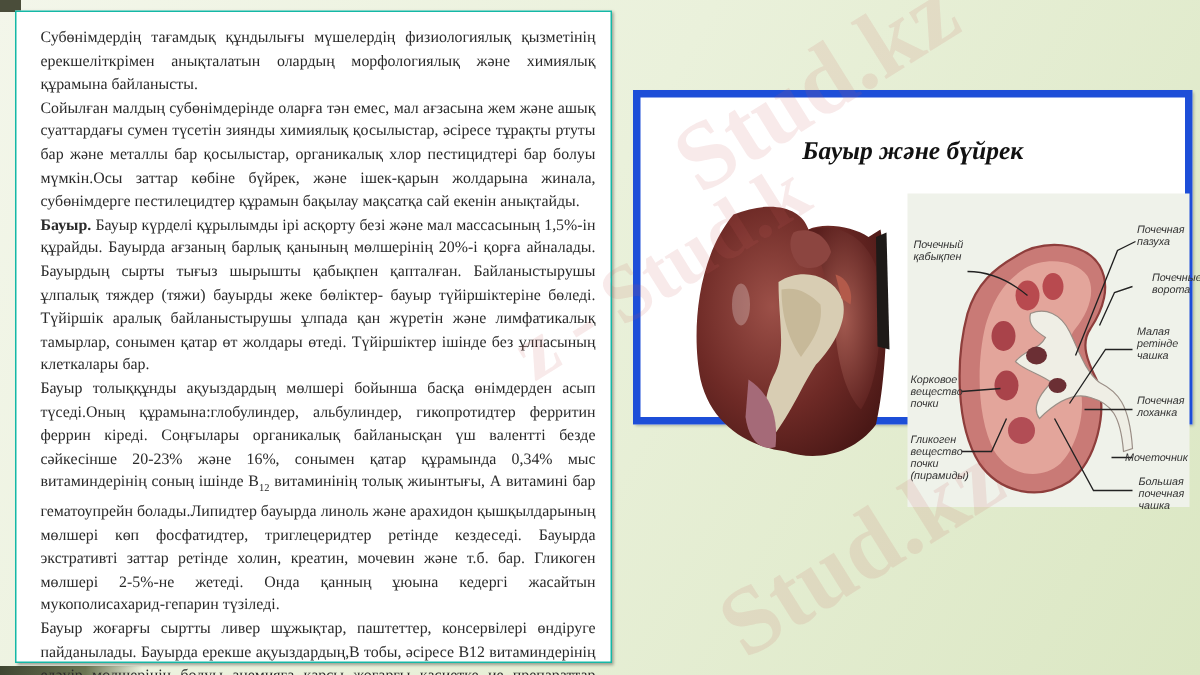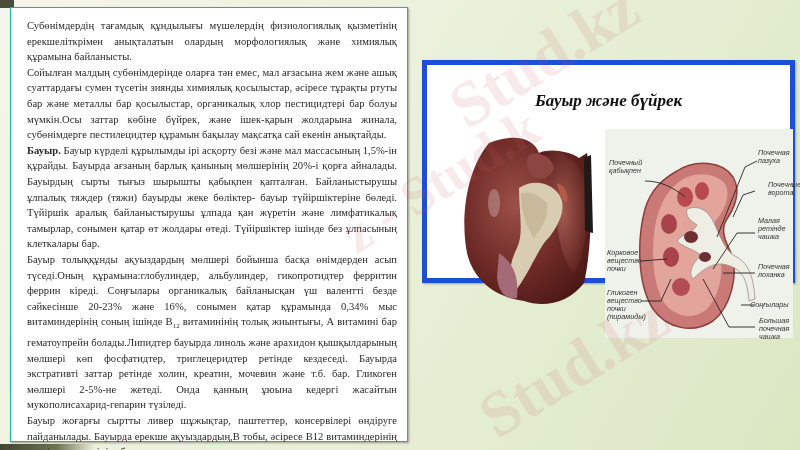--- a/index.html
+++ b/index.html
@@ -127,21 +127,21 @@
     <div class="k-label" style="left:163px; top:52px;">Почечные
 ворота</div>
     <div class="k-label" style="left:153px; top:88px;">Малая
 ретінде
 чашка</div>
     <div class="k-label" style="left:2px; top:120px;">Корковое
 вещество
 почки</div>
     <div class="k-label" style="left:153px; top:134px;">Почечная
 лоханка</div>
-    <div class="k-label" style="left:145px; top:172px;">Соңғылары</div>
+    <div class="k-label" style="left:145px; top:172px;">Мочеточник</div>
     <div class="k-label" style="left:2px; top:160px;">Гликоген
 вещество
 почки
 (пирамиды)</div>
     <div class="k-label" style="left:154px; top:188px;">Большая
 почечная
 чашка</div>
   </div>
 </div>
 

